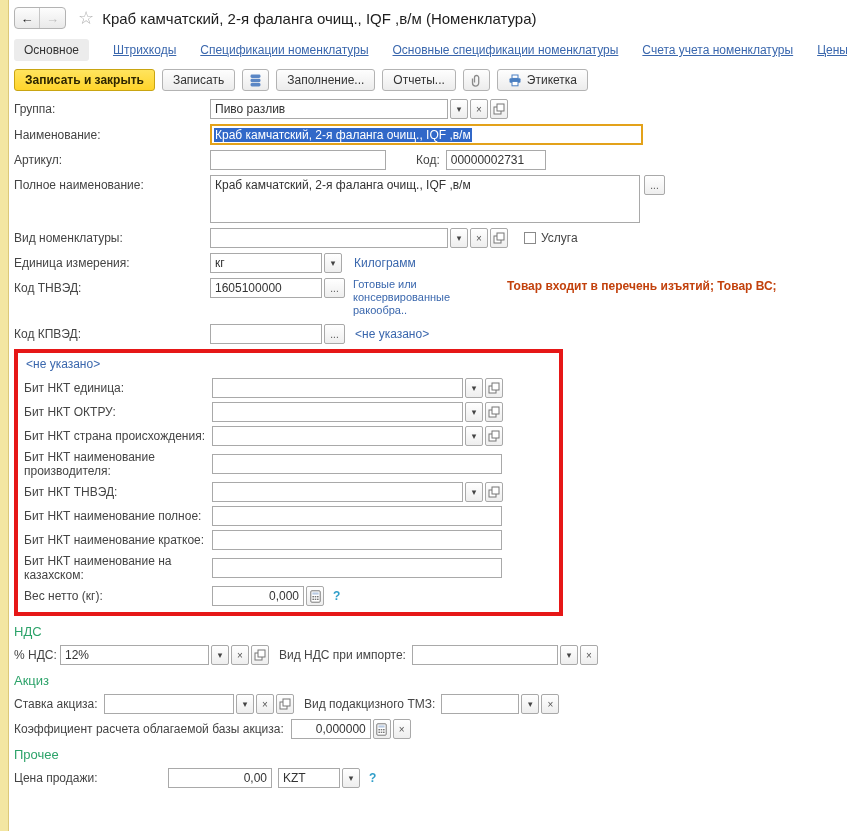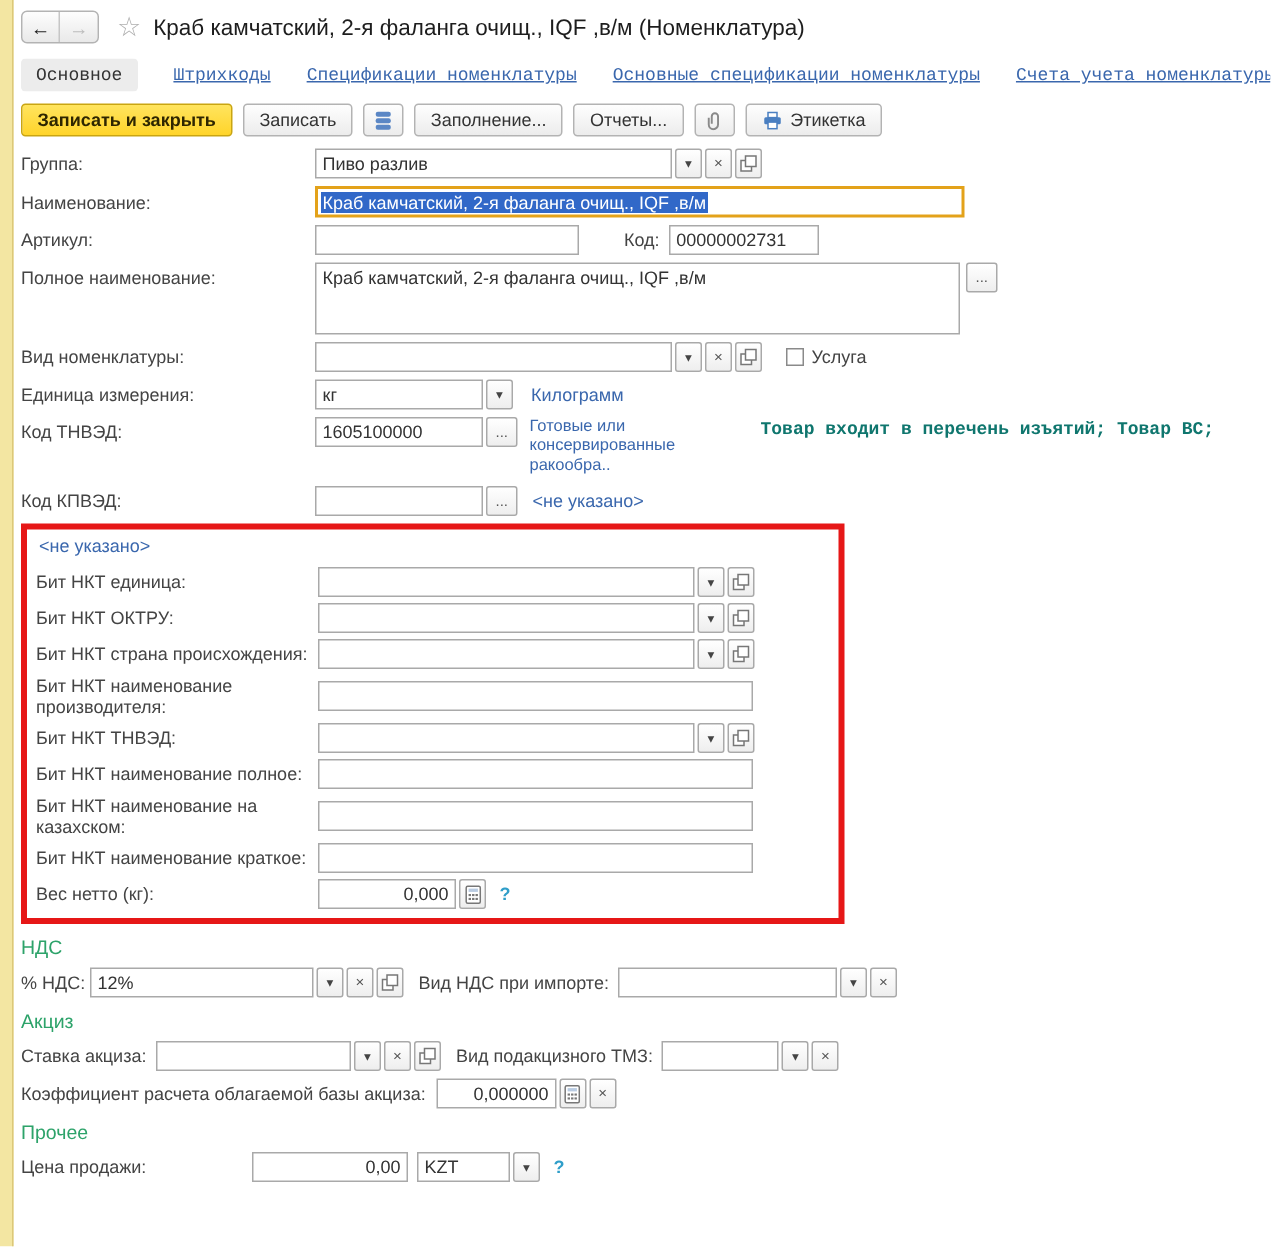--- a/index.html
+++ b/index.html
@@ -19,21 +19,21 @@
     overflow:hidden; background:linear-gradient(#fdfdfd,#e9e9e9); }
   .navbtn { width:25px; height:20px; display:flex; align-items:center; justify-content:center;
     font-size:13px; cursor:pointer; }
   .navbtn.back { color:#222; border-right:1px solid #c6c6c6; }
   .navbtn.fwd { color:#bdbdbd; }
   .star { font-size:18px; color:#b0b0b0; line-height:18px; margin-left:4px; cursor:pointer; }
   .title { font-size:15px; color:#1d1d1d; white-space:nowrap; }
 
   
   .tabs { display:flex; align-items:center; gap:24px; margin-top:10px; white-space:nowrap;
-    overflow:hidden; width:833px;font-family:Liberation Mono, monospace; }
+    overflow:hidden; width:833px; }
   .tab { color:#3a67ad; text-decoration:underline; cursor:pointer; padding:4px 0; }
   .tab.active { color:#333; text-decoration:none; background:#ececec; border-radius:3px;
     padding:4px 10px; }
 
   
   .toolbar { display:flex; align-items:center; gap:7px; margin-top:8px; }
   .btn { height:22px; display:inline-flex; align-items:center; gap:5px;
     border:1px solid #b3b3b3; border-radius:3px; background:linear-gradient(#fefefe,#ececec);
     padding:0 10px; color:#333; cursor:pointer; }
   .btn.primary { background:linear-gradient(#ffe45e,#ffd42a); border-color:#c9a512;
@@ -51,21 +51,21 @@
     font-family:"Liberation Sans", sans-serif; font-size:12px; color:#333; }
   .inp.right { text-align:right; }
   textarea.inp { height:48px; resize:none; padding:2px 4px; line-height:14px; }
   .fbtn { width:18px; height:20px; margin-left:2px; border:1px solid #a9a9a9; border-radius:2px;
     background:linear-gradient(#ffffff,#eeeeee); display:inline-flex; align-items:center;
     justify-content:center; font-size:10px; color:#555; cursor:pointer; flex:none; }
   .fbtn.wide { width:21px; }
   .caret { font-size:9px; color:#444; }
   .link { color:#3a67ad; cursor:pointer; }
   .hintblock { font-size:11px; line-height:13px; color:#3a67ad; margin-left:8px; width:150px; cursor:pointer; }
-  .notice { color:#0f766e; font-weight:bold; margin-left:4px; padding-top:1px; white-space:nowrap;font-family:Liberation Mono, monospace; }
+  .notice { color:#c2410c; font-weight:bold; margin-left:4px; padding-top:1px; white-space:nowrap; }
   .help { color:#2f9ec9; font-weight:bold; margin-left:9px; cursor:pointer; }
   .cb { width:12px; height:12px; border:1px solid #8a8a8a; background:#fff; margin-left:16px;
     flex:none; cursor:pointer; }
   .cb-lbl { margin-left:5px; color:#444;text-align:center; }
   .name-field { width:433px; height:21px; border:2px solid #e3a21a; background:#fff;
     display:flex; align-items:center; padding:0 2px; }
   .name-field span { background:#3168c8; color:#fff; padding:0 1px; white-space:nowrap;
     overflow:hidden; }
   .redbox { width:549px; border:4px solid #e61717; padding:3px 6px 6px 6px; margin:2px 0 5px 0; }
   .redbox .lbl { width:188px; }
@@ -293,26 +293,26 @@
           </span>
       </div>
 
 
       <div class="row">
         <span class="lbl">Бит НКТ наименование полное:</span>
         <input class="inp" style="width: 290px;">
       </div>
 
       <div class="row">
+        <span class="lbl">Бит НКТ наименование краткое:</span>
+        <input class="inp" style="width: 290px;">
+      </div>
+
+      <div class="row">
         <span class="lbl">Бит НКТ наименование на казахском:</span>
-        <input class="inp" style="width: 290px;">
-      </div>
-
-      <div class="row">
-        <span class="lbl">Бит НКТ наименование краткое:</span>
         <input class="inp" style="width: 290px;">
       </div>
 
       <div class="row" style="margin-bottom:0">
         <span class="lbl">Вес нетто (кг):</span>
         <input class="inp right" style="width: 92px;" value="0,000">
         <span class="fbtn">
             <span>
               <svg width="11" height="13" viewBox="0 0 11 13">
                 <rect x="0.8" y="0.8" width="9.4" height="11.4" rx="1" fill="#fff" stroke="#777"></rect>

